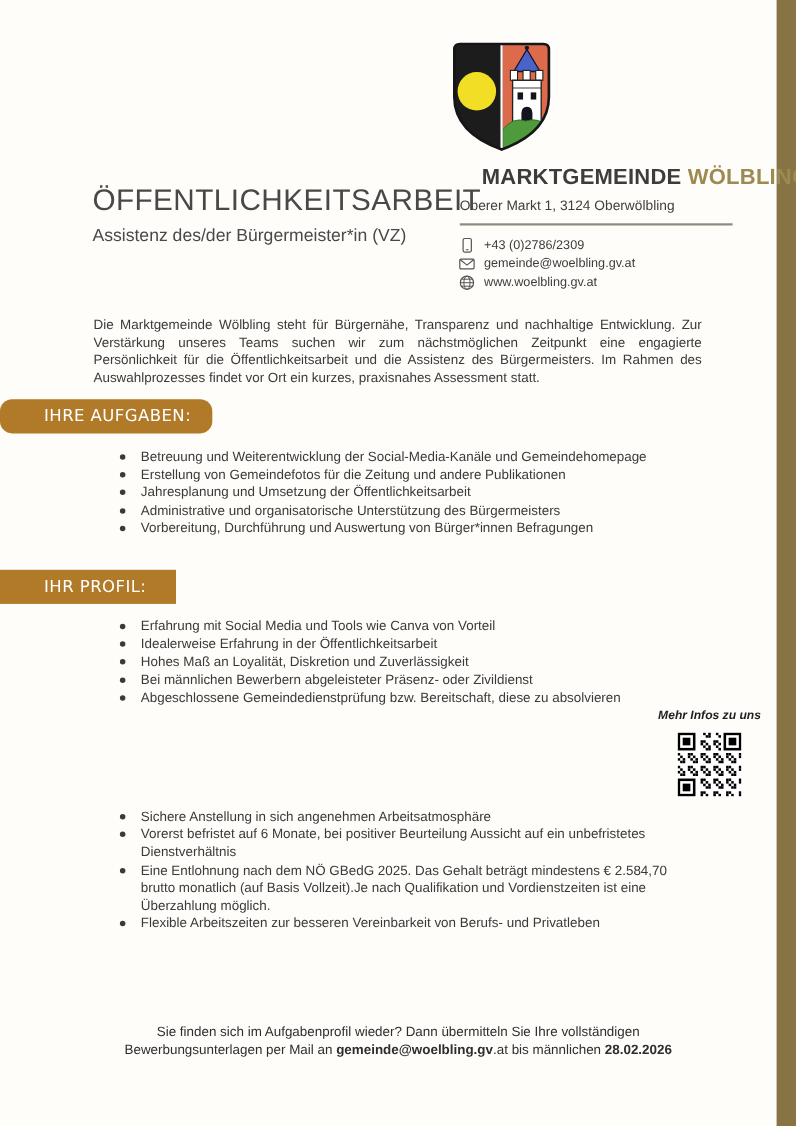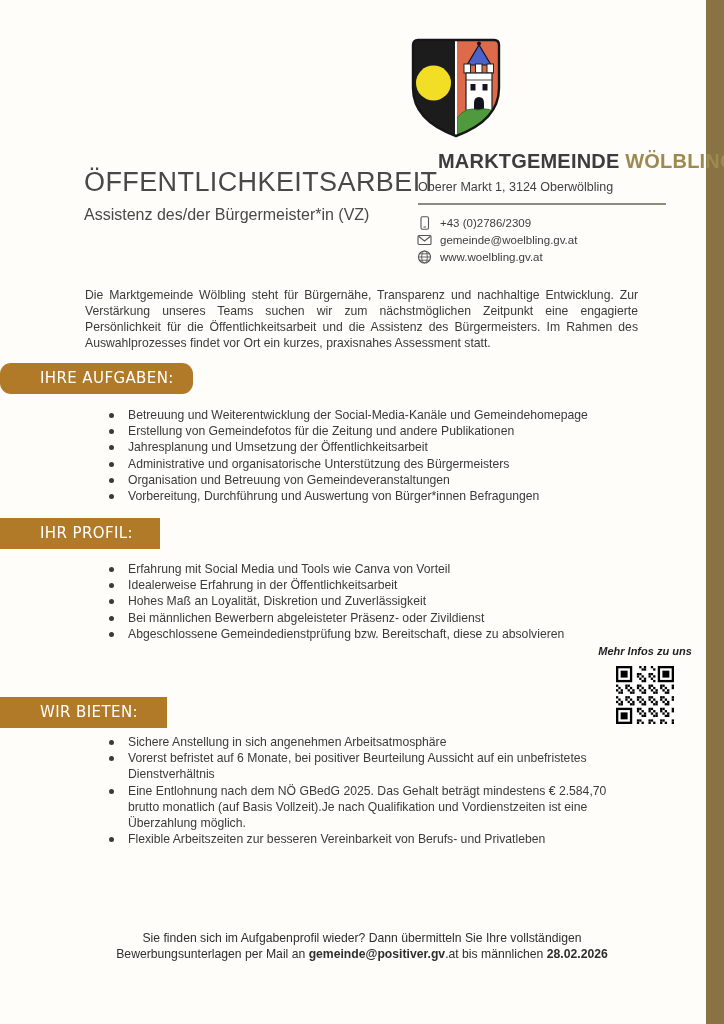--- a/index.html
+++ b/index.html
@@ -190,21 +190,20 @@
   <div class="job-subtitle">Assistenz des/der Bürgermeister*in (VZ)</div>
 
   <p class="intro">Die Marktgemeinde Wölbling steht für Bürgernähe, Transparenz und nachhaltige Entwicklung. Zur Verstärkung unseres Teams suchen wir zum nächstmöglichen Zeitpunkt eine engagierte Persönlichkeit für die Öffentlichkeitsarbeit und die Assistenz des Bürgermeisters. Im Rahmen des Auswahlprozesses findet vor Ort ein kurzes, praxisnahes Assessment statt.</p>
 
   <div class="bar bar-1">IHRE AUFGABEN:</div>
   <ul class="blist blist-1">
     <li>Betreuung und Weiterentwicklung der Social-Media-Kanäle und Gemeindehomepage</li>
     <li>Erstellung von Gemeindefotos für die Zeitung und andere Publikationen</li>
     <li>Jahresplanung und Umsetzung der Öffentlichkeitsarbeit</li>
     <li>Administrative und organisatorische Unterstützung des Bürgermeisters</li>
-    <li>Organisation und Betreuung von Gemeindeveranstaltungen</li>
     <li>Vorbereitung, Durchführung und Auswertung von Bürger*innen Befragungen</li>
   </ul>
 
   <div class="bar bar-2">IHR PROFIL:</div>
   <ul class="blist blist-2">
     <li>Erfahrung mit Social Media und Tools wie Canva von Vorteil</li>
     <li>Idealerweise Erfahrung in der Öffentlichkeitsarbeit</li>
     <li>Hohes Maß an Loyalität, Diskretion und Zuverlässigkeit</li>
     <li>Bei männlichen Bewerbern abgeleisteter Präsenz- oder Zivildienst</li>
     <li>Abgeschlossene Gemeindedienstprüfung bzw. Bereitschaft, diese zu absolvieren</li>
@@ -366,28 +365,27 @@
         <rect x="9" y="24" width="1" height="1" fill="#000"></rect>
         <rect x="11" y="24" width="1" height="1" fill="#000"></rect>
         <rect x="14" y="24" width="1" height="1" fill="#000"></rect>
         <rect x="16" y="24" width="1" height="1" fill="#000"></rect>
         <rect x="19" y="24" width="1" height="1" fill="#000"></rect>
         <rect x="21" y="24" width="1" height="1" fill="#000"></rect>
         <rect x="24" y="24" width="1" height="1" fill="#000"></rect>
       </svg>
   </div>
 
-  <div class="bar bar-3">WIR BIETEN:</div>
   <ul class="blist blist-3">
     <li>Sichere Anstellung in sich angenehmen Arbeitsatmosphäre</li>
     <li style="width:508px;">Vorerst befristet auf 6 Monate, bei positiver Beurteilung Aussicht auf ein unbefristetes Dienstverhältnis</li>
     <li style="width:508px;">Eine Entlohnung nach dem NÖ GBedG 2025. Das Gehalt beträgt mindestens € 2.584,70 brutto monatlich (auf Basis Vollzeit).Je nach Qualifikation und Vordienstzeiten ist eine Überzahlung möglich.</li>
     <li>Flexible Arbeitszeiten zur besseren Vereinbarkeit von Berufs- und Privatleben</li>
   </ul>
 
   <div class="footer">
     <div>Sie finden sich im Aufgabenprofil wieder? Dann übermitteln Sie Ihre vollständigen</div>
     <div>
-      <span>Bewerbungsunterlagen per Mail an </span><b>gemeinde@positiver.gv</b><span>.at bis männlichen </span><b>28.02.2026</b>
+      <span>Bewerbungsunterlagen per Mail an </span><b>gemeinde@woelbling.gv</b><span>.at bis männlichen </span><b>28.02.2026</b>
     </div>
   </div>
 
 </div>
 
 </body></html>

